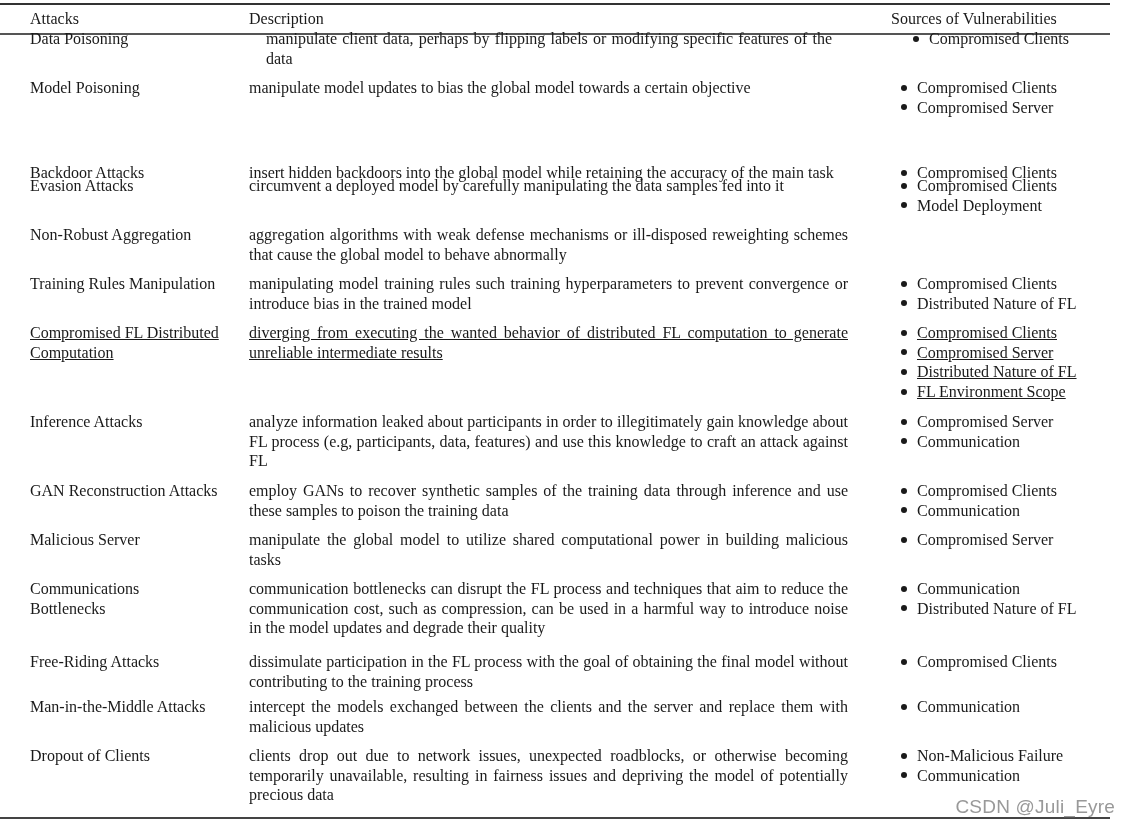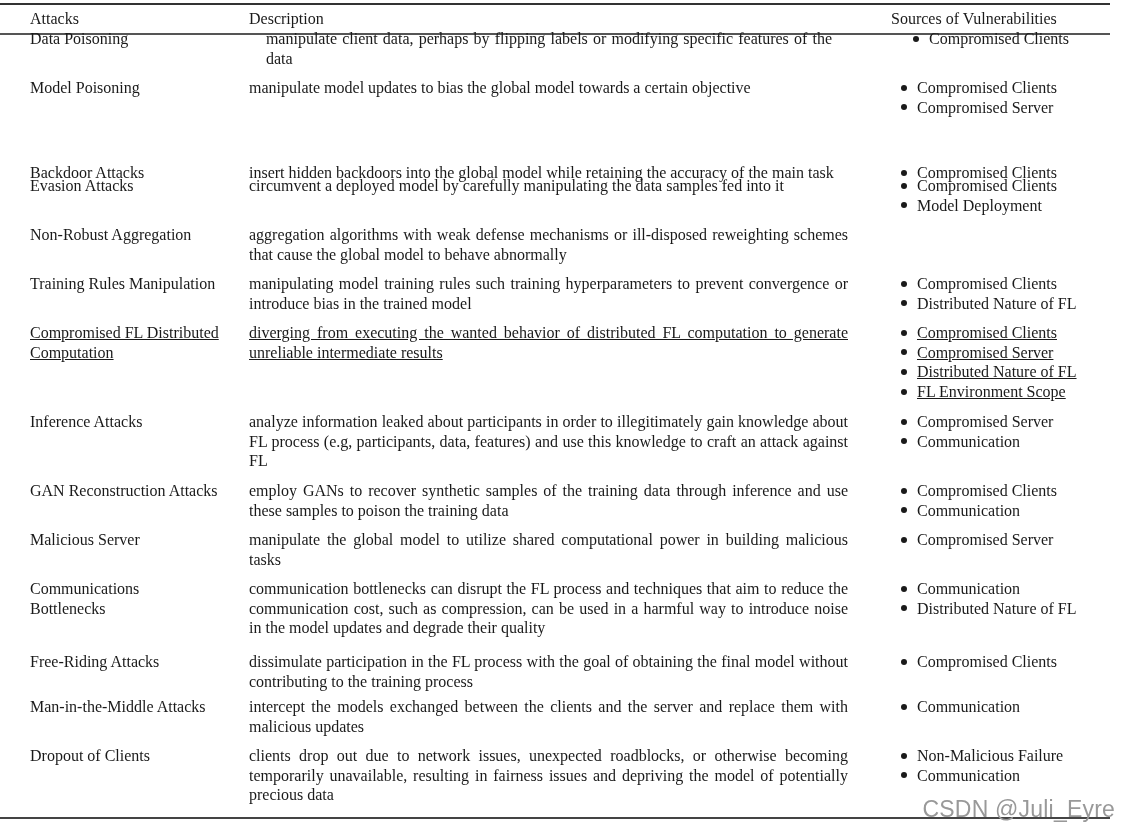--- a/index.html
+++ b/index.html
@@ -19,21 +19,21 @@
   .header-row .col-src { padding-left: 25px; }
   .body { position: absolute; left: 0; top: 35px; width: 1110px; }
   .row { display: flex; line-height: 19.6px; }
   .cell { line-height: 19.6px; }
   .src-list { list-style: none; margin: 0; padding: 0; text-align: center; }
   .src-list li { display: flex; align-items: center; line-height: 19.6px; }
   .bullet { display: inline-block; width: 6px; height: 6px; border-radius: 50%; background: #1a1a1a; margin-right: 10px; margin-left: 10px; position: relative; top: 0px; }
   .watermark {
     position: absolute; right: 14px; top: 796px;
     font-family: "Liberation Sans", "DejaVu Sans", sans-serif;
-    font-size: 23px; color: #999; letter-spacing: 0.2px;
+    font-size: 19px; color: #999; letter-spacing: 0.2px;
   }
 </style>
 </head>
 <body>
 
 <div class="table-wrap">
   <div class="rule-top"></div>
   <div class="header-row">
     <div class="col-attack">Attacks</div>
     <div class="col-desc">Description</div>

